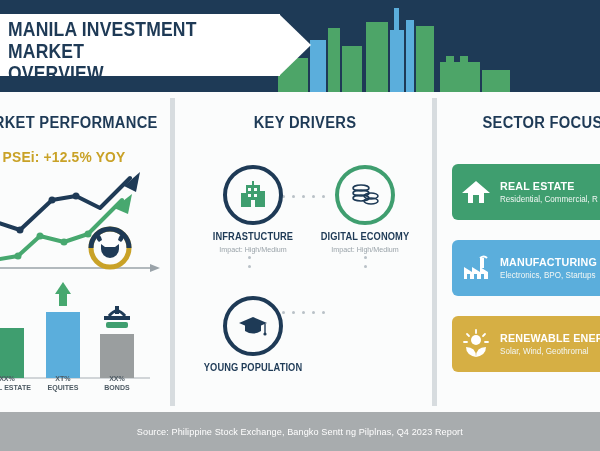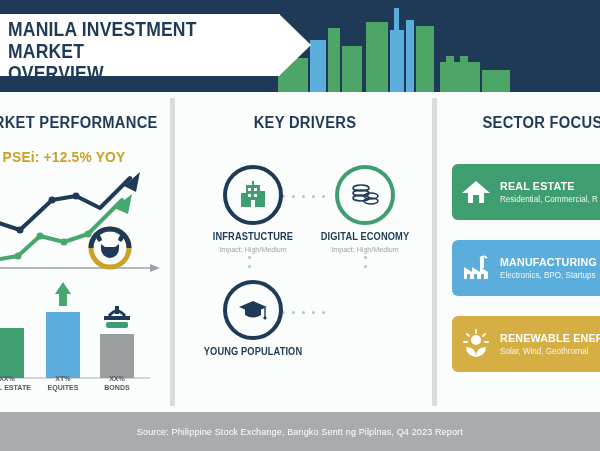--- a/index.html
+++ b/index.html
@@ -417,21 +417,21 @@
             <ellipse cx="11" cy="13" rx="8" ry="3" fill="none" stroke="#1e3a56" stroke-width="1.6"></ellipse>
             <ellipse cx="11" cy="18" rx="8" ry="3" fill="none" stroke="#1e3a56" stroke-width="1.6"></ellipse>
             <ellipse cx="21" cy="16" rx="7" ry="3" fill="none" stroke="#1e3a56" stroke-width="1.6"></ellipse>
             <ellipse cx="21" cy="21" rx="7" ry="3" fill="none" stroke="#1e3a56" stroke-width="1.6"></ellipse>
           </svg>
         </div>
         <div class="driver-name">DIGITAL ECONOMY</div>
         <div class="driver-impact">Impact: High/Medium</div>
       </div>
 
-      <div class="driver" style="left:20px; top:188px;">
+      <div class="driver" style="left:20px; top:204px;">
         <div class="driver-circle" style="border:4px solid #1e3a56;">
           <svg width="32" height="30" viewBox="0 0 32 30">
             <polygon points="16,6 30,12 16,18 2,12" fill="#1e3a56"></polygon>
             <path d="M8,14 v6 q8,5 16,0 v-6" fill="#1e3a56"></path>
             <line x1="28" y1="13" x2="28" y2="22" stroke="#1e3a56" stroke-width="1.4"></line>
             <circle cx="28" cy="23" r="1.6" fill="#1e3a56"></circle>
           </svg>
         </div>
         <div class="driver-name">YOUNG POPULATION</div>
         <div class="driver-impact"></div>

